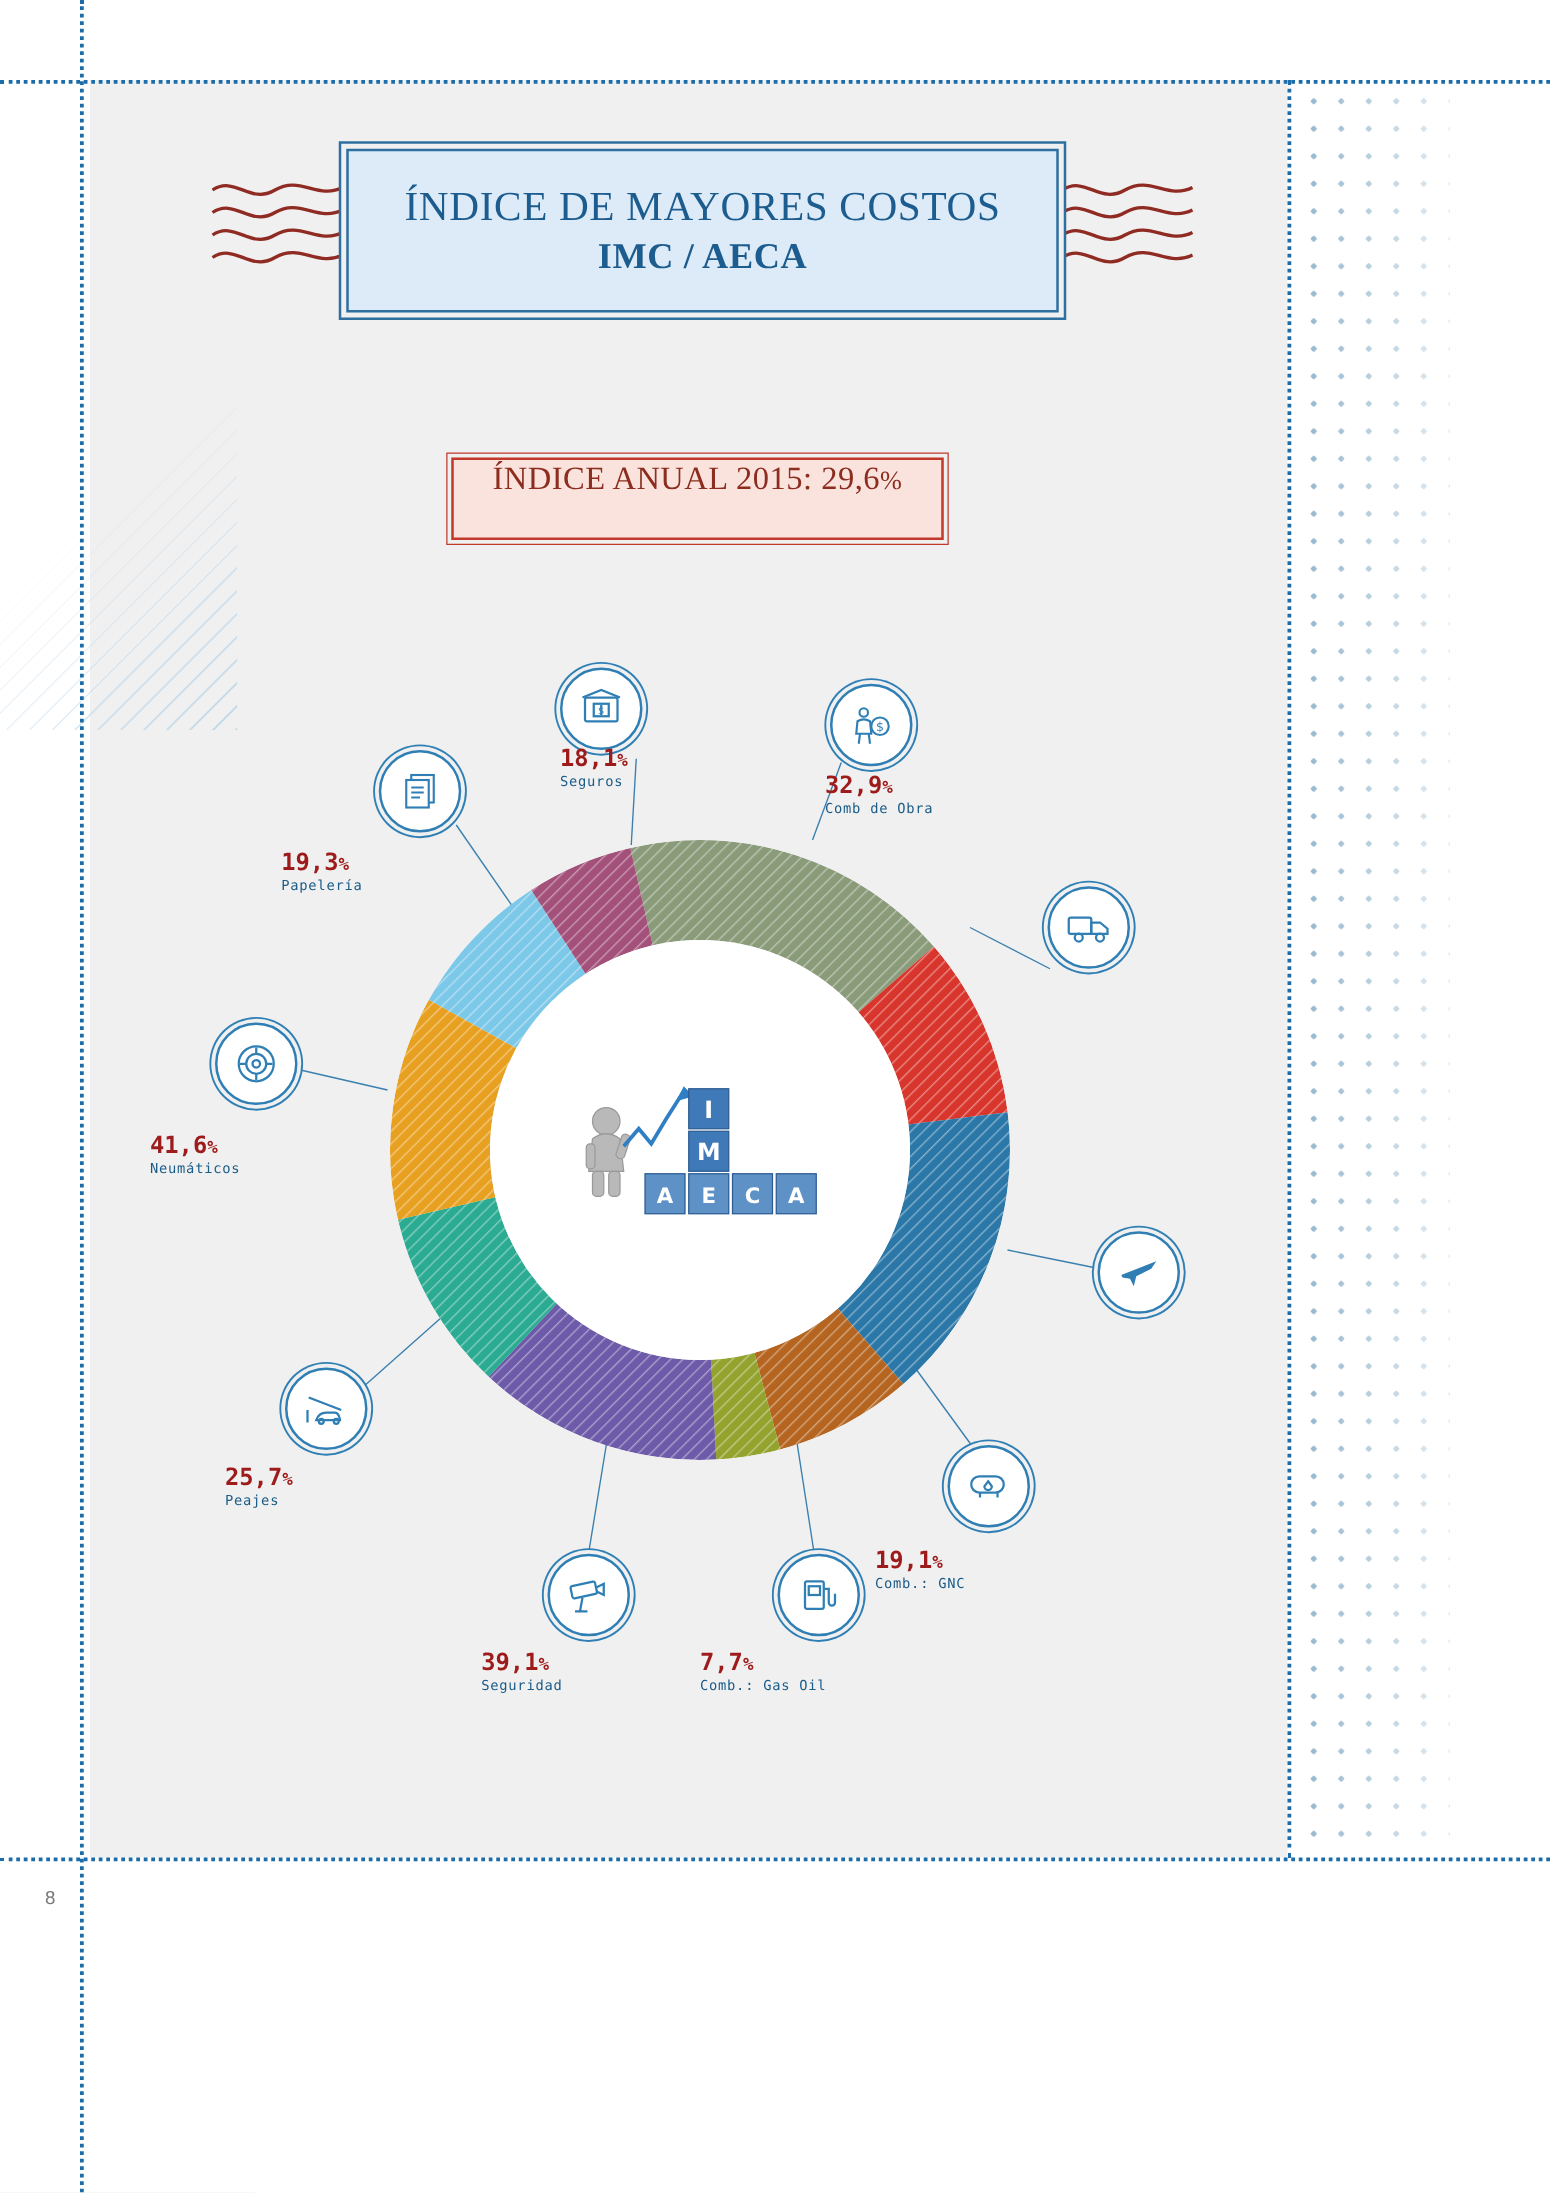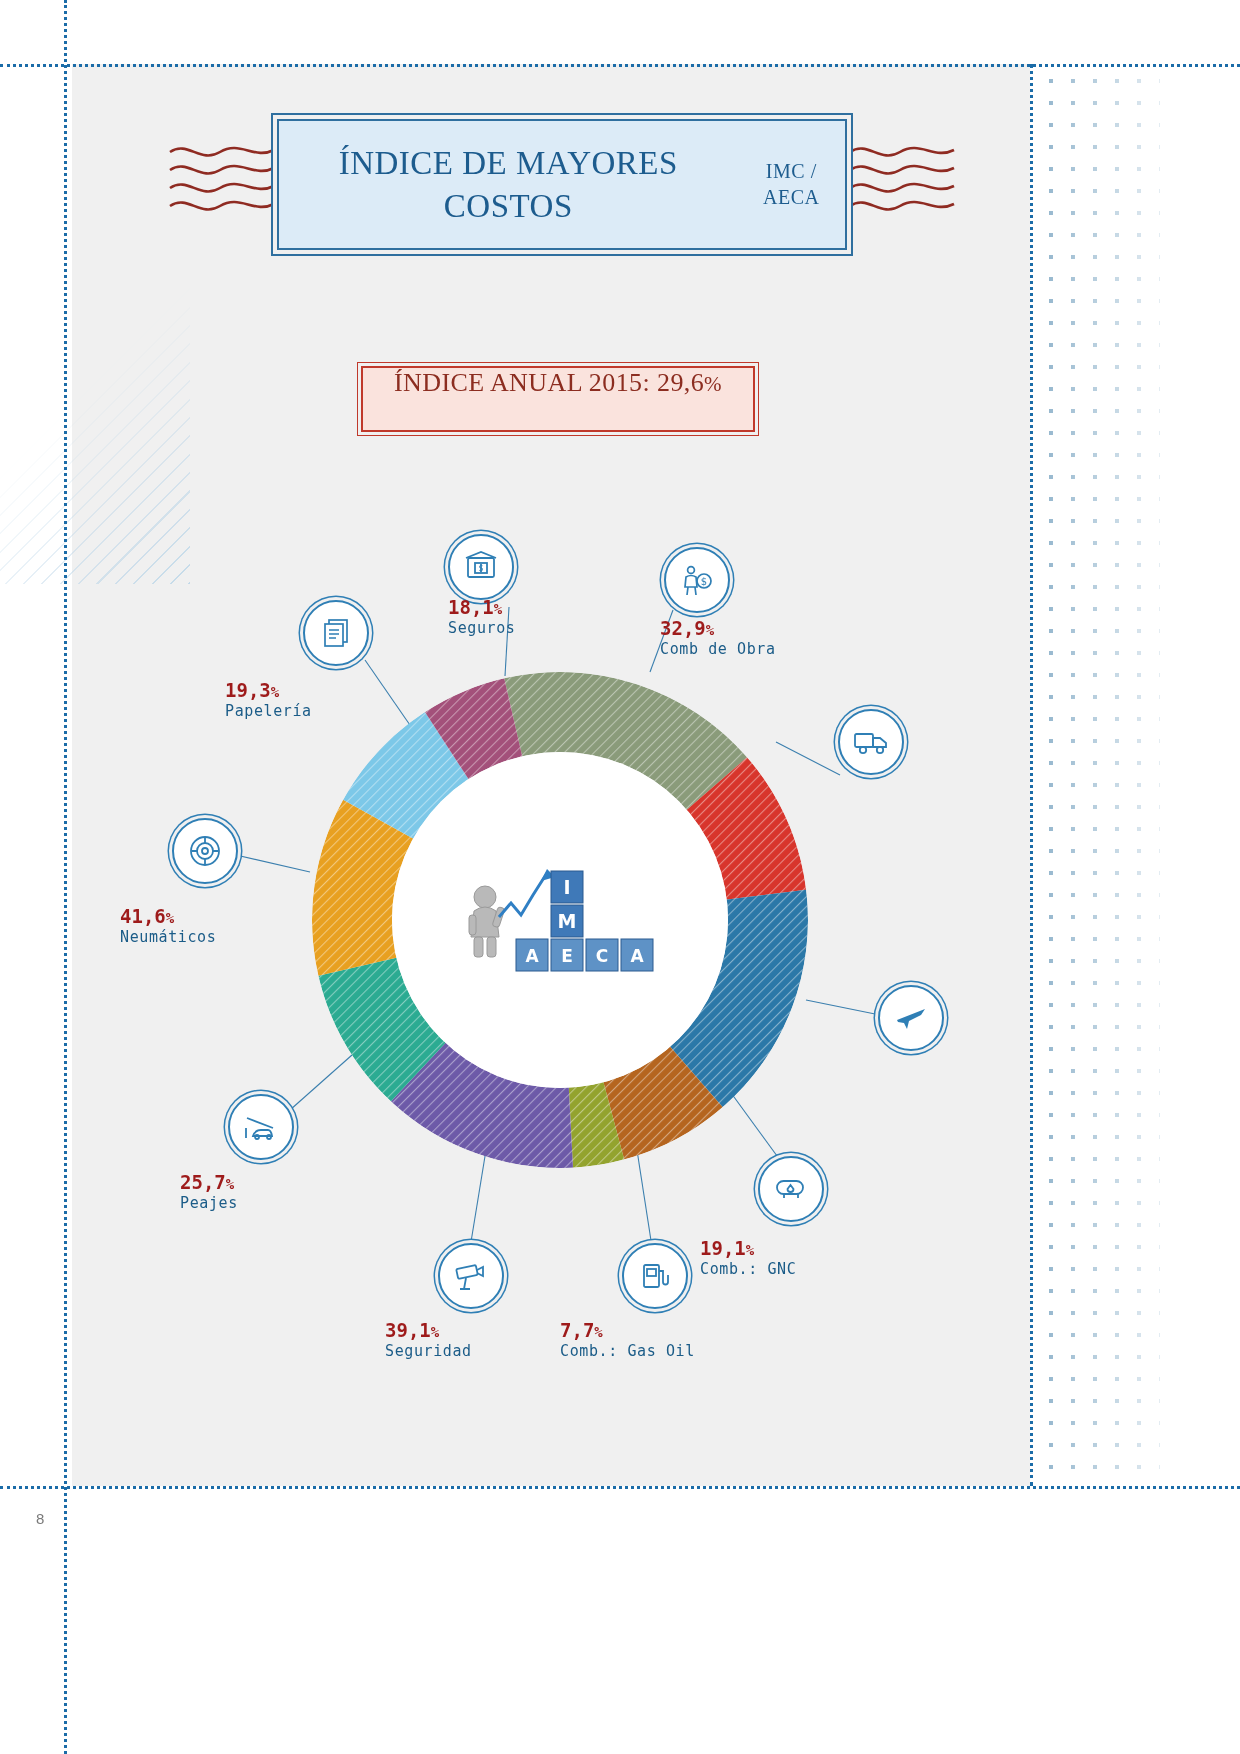--- a/index.html
+++ b/index.html
@@ -49,28 +49,28 @@
     -webkit-mask-image:linear-gradient(to right, rgba(0,0,0,1) 0%, rgba(0,0,0,.25) 100%);
     mask-image:linear-gradient(to right, rgba(0,0,0,1) 0%, rgba(0,0,0,.25) 100%);
   }
 
   
   .title-plate{
     position:absolute;left:277px;top:119px;width:566px;height:127px;
     background:#dcebf7;
     border:2px solid #2f6f9f;
     box-shadow:0 0 0 4px #f0f0f0, 0 0 0 6px #2f6f9f;
-    display:flex;flex-direction:row;align-items:center;justify-content:center;
+    display:flex;flex-direction:column;align-items:center;justify-content:center;
   }
   .title-line{
     font-family:"Liberation Serif", serif;
     color:#1d5c8e;font-size:33px;letter-spacing:.5px;line-height:1.28;
     text-align:center;
   }
-  .title-line.sub{font-weight:normal;font-size:20px;}
+  .title-line.sub{font-weight:bold;font-size:29px;}
 
   .swoosh{position:absolute;top:140px;}
   .swoosh.left{left:168px;}
   .swoosh.right{left:848px;}
 
   
   .annual-box{
     position:absolute;left:361px;top:366px;width:390px;height:62px;
     background:#fae3dd;border:2px solid #c0392b;
     box-shadow:0 0 0 3px #f0f0f0,0 0 0 4px #c0392b;
@@ -93,21 +93,21 @@
 
   
   .callout{position:absolute;text-align:left;}
   .callout .val{
     font-family:"DejaVu Sans Mono", monospace;
     font-weight:bold;color:#9e1b1b;font-size:19px;line-height:1.15;
   }
   .callout .val .p{font-size:14px;}
   .callout .lbl{
     font-family:"DejaVu Sans Mono", monospace;
-    color:#1b5c88;font-size:15px;letter-spacing:.6px;white-space:nowrap;
+    color:#1b5c88;font-size:11px;letter-spacing:.6px;white-space:nowrap;
   }
   .icon-circle{
     position:absolute;width:62px;height:62px;border-radius:50%;
     background:#ffffff;border:2px solid #2f7fb5;
     box-shadow:0 0 0 3px #f0f0f0,0 0 0 4.5px #2f7fb5;
     display:flex;align-items:center;justify-content:center;
   }
   .icon-circle svg{display:block;}
 
   .pagenum{

